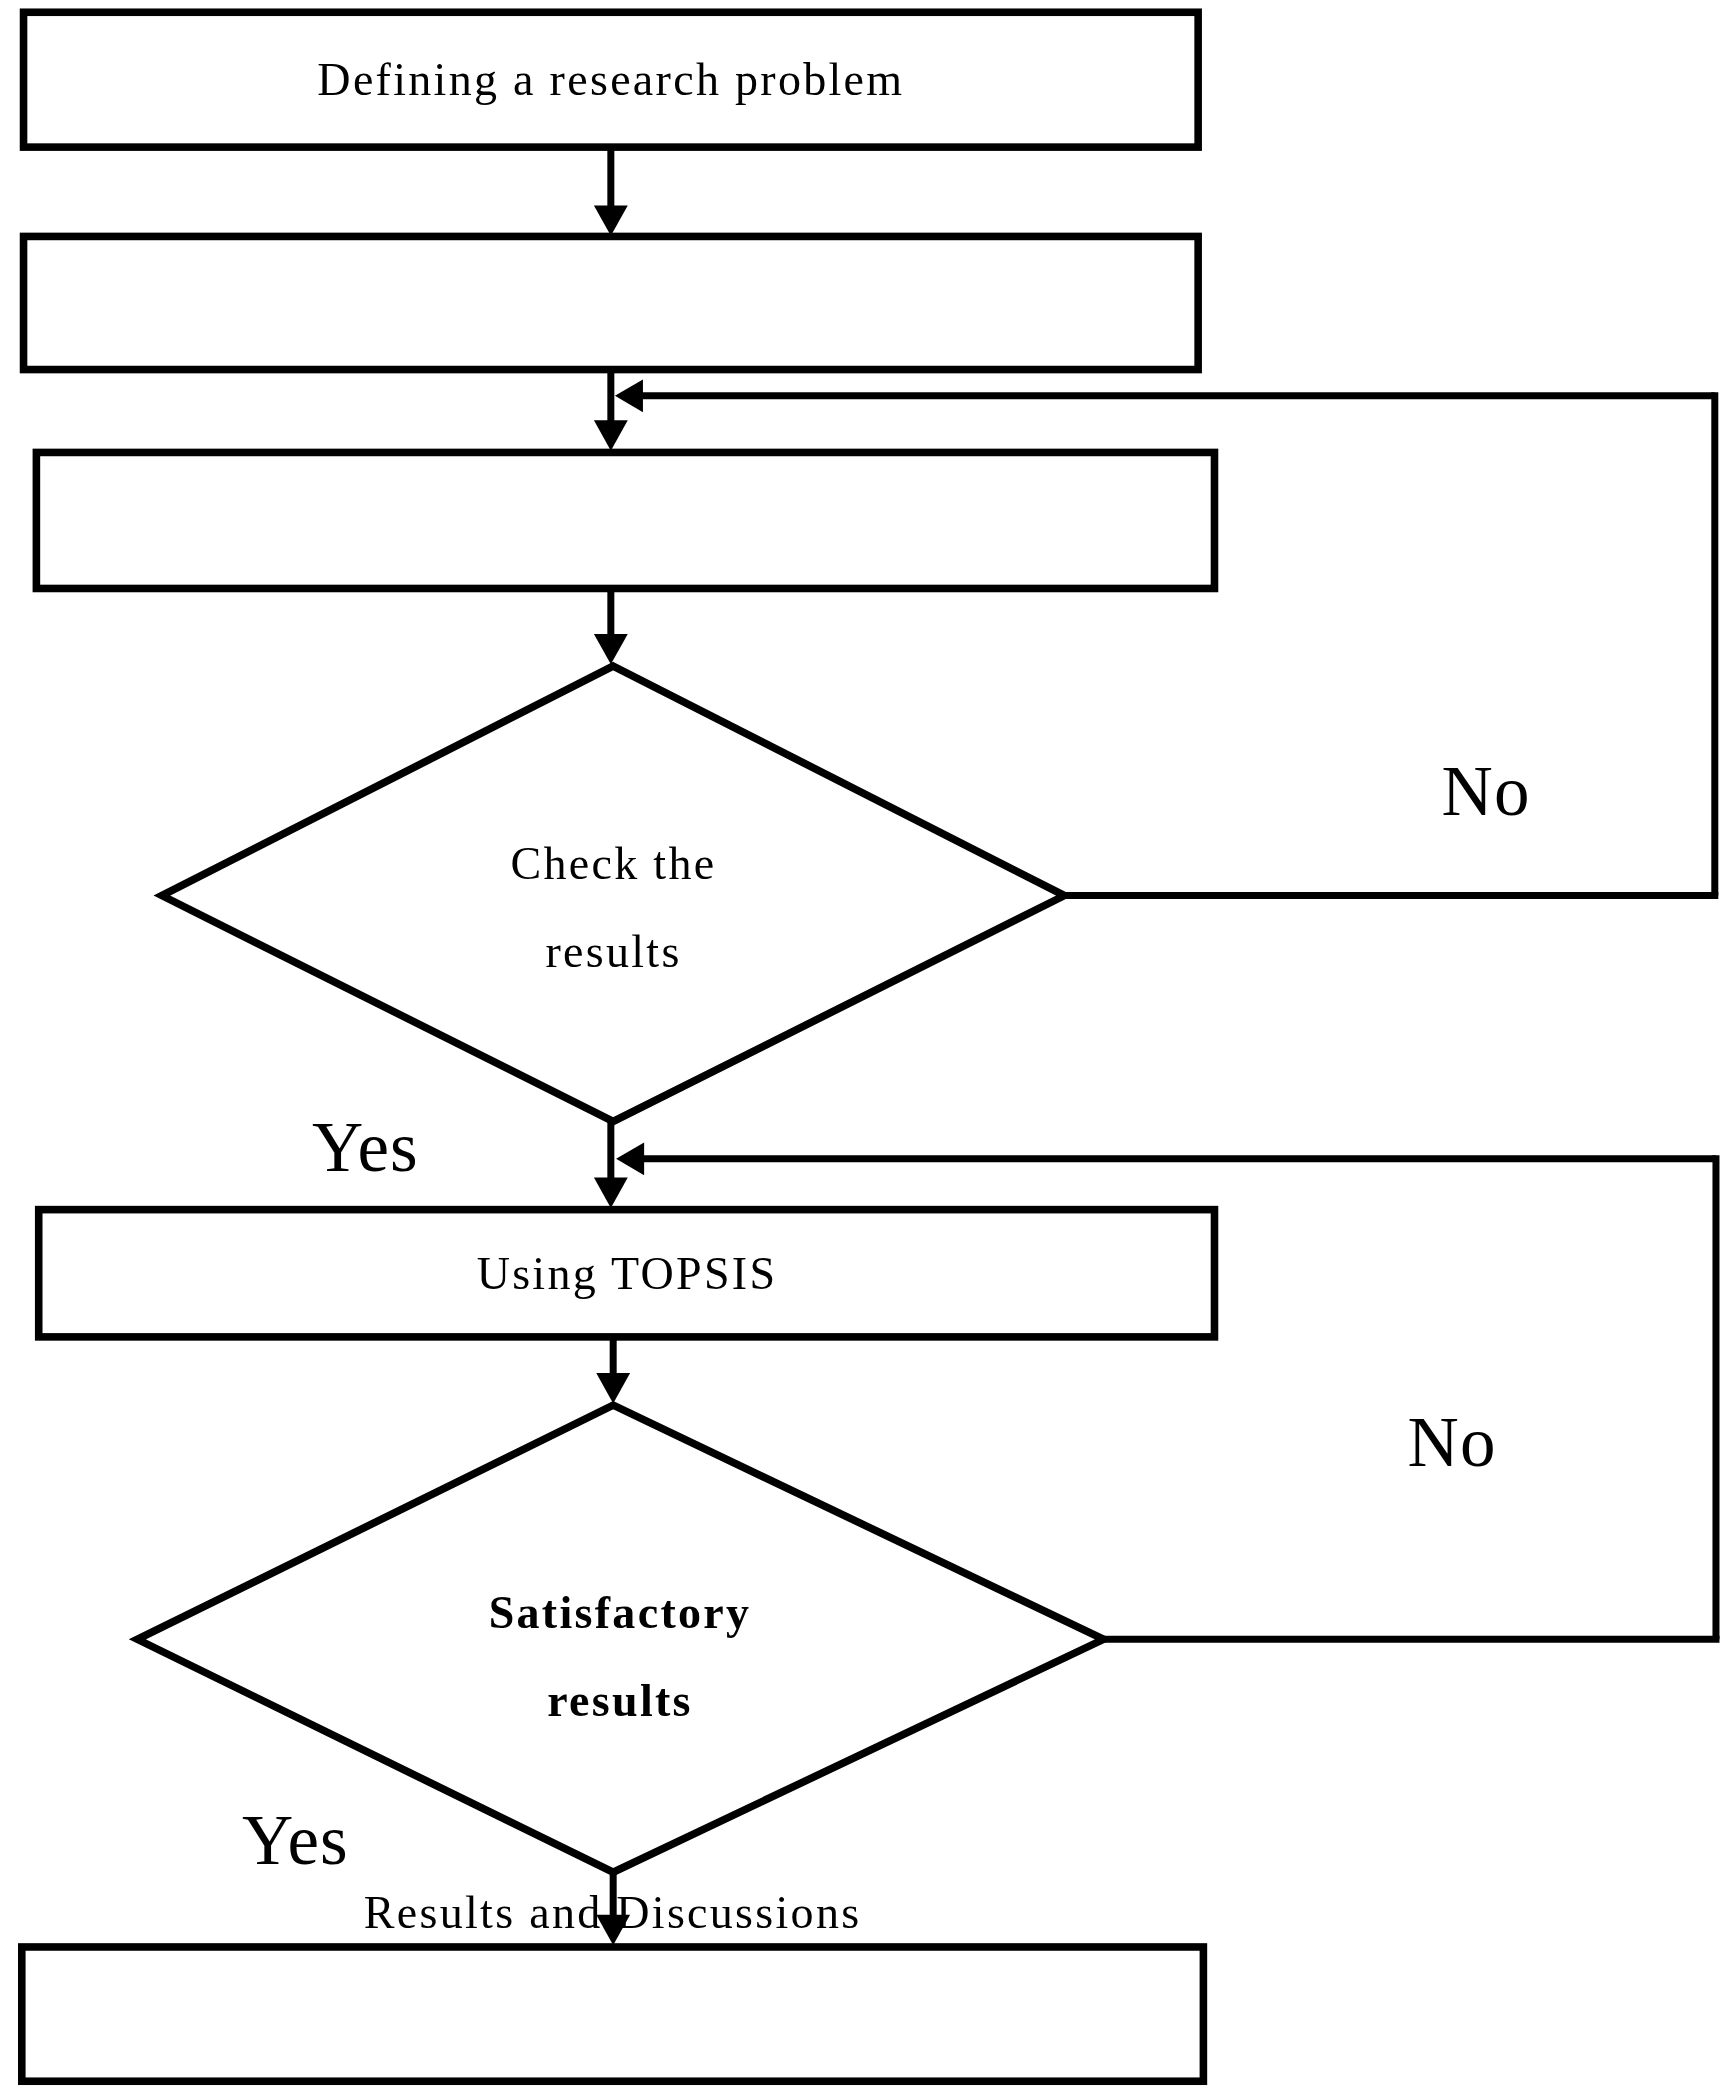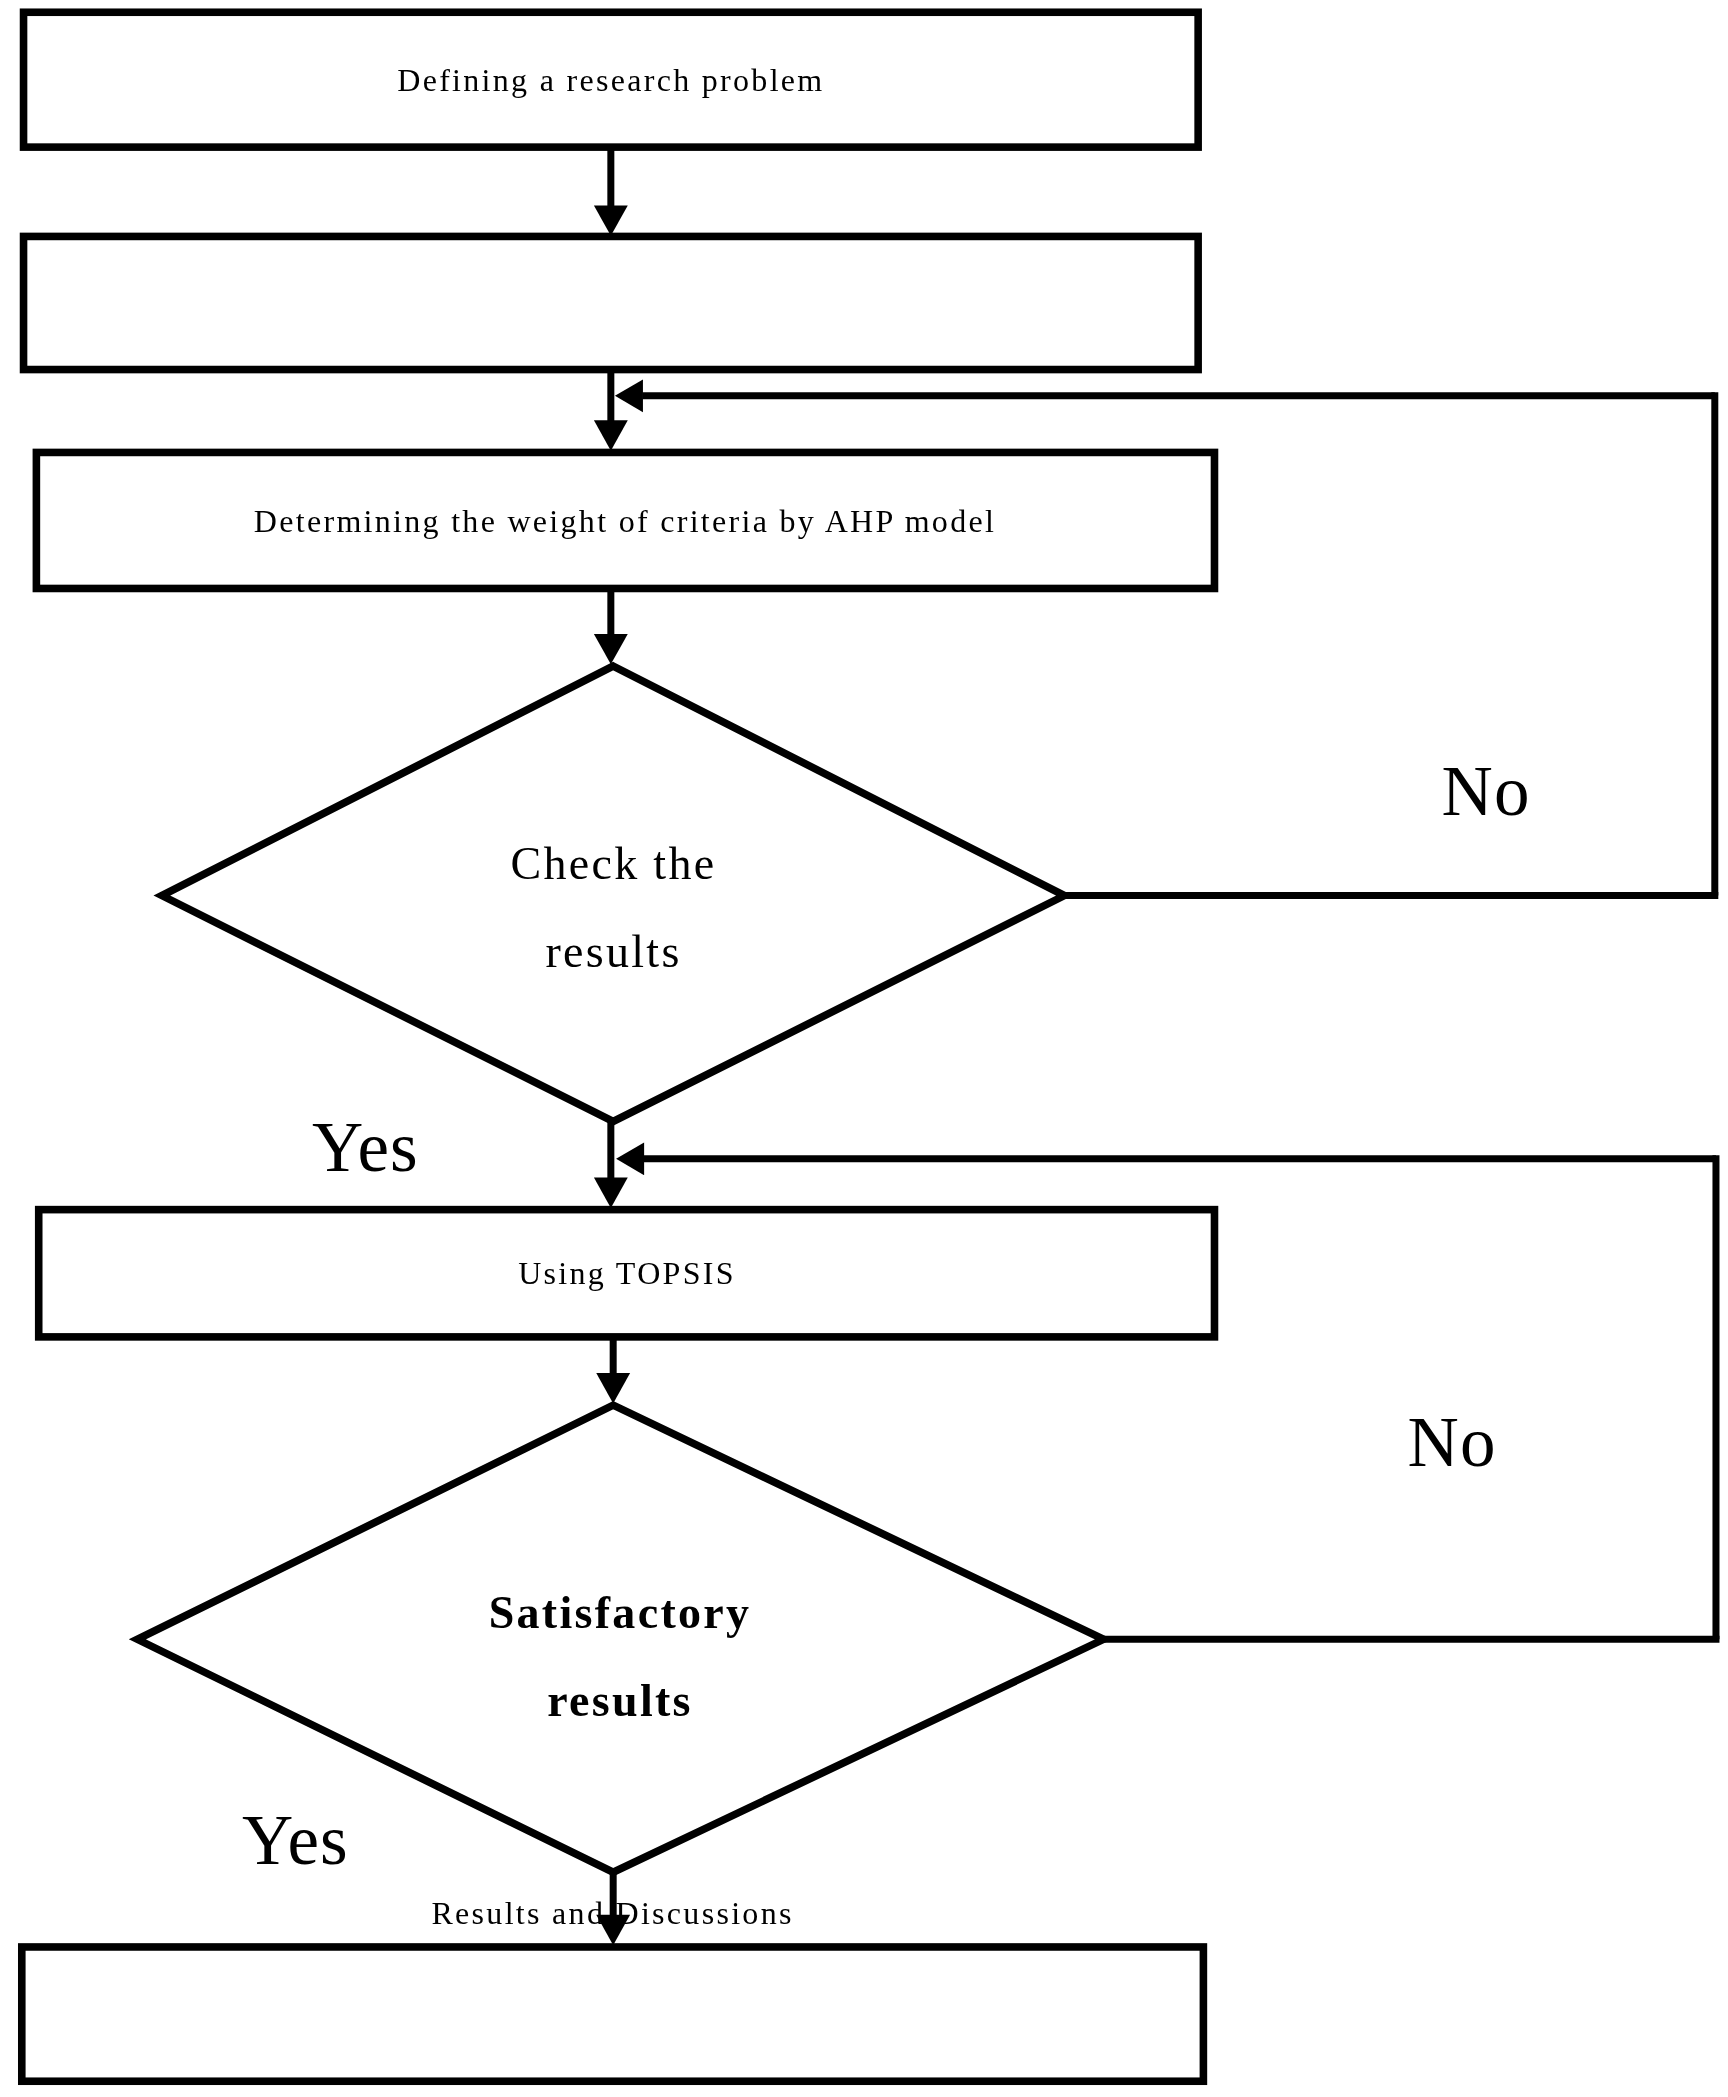--- a/index.html
+++ b/index.html
@@ -20,21 +20,21 @@
     left: 0; top: 0;
     width: 1729px;
     height: 2097px;
   }
   .node-label {
     position: absolute;
     display: flex;
     align-items: center;
     justify-content: center;
     text-align: center;
-    font-size: 32px;
+    font-size: 46px;
     letter-spacing: 2.3px;
     line-height: 1.2;
     white-space: nowrap;
   }
   .decision-label {
     position: absolute;
     display: flex;
     flex-direction: column;
     align-items: center;
     justify-content: center;
@@ -92,21 +92,20 @@
     <polygon class="arrowhead" points="1046,1138 1017,1086 1075,1086"></polygon>
     <polygon class="arrowhead" points="1046,2069 1017,2017 1075,2017"></polygon>
     <polygon class="arrowhead" points="1055,1985 1103,1957 1103,2013"></polygon>
     <polygon class="arrowhead" points="1050,2404 1021,2352 1079,2352"></polygon>
     <polygon class="arrowhead" points="1050,3332 1021,3280 1079,3280"></polygon>
   </svg>
 
   <div class="node-label" style="left:23.4px; top:12.3px; width:1175px; height:135px;">Defining a research problem</div>
 
 
-  <div class="node-label" style="left:36px; top:453px; width:1178px; height:136px;">Determining the weight of criteria by AHP model</div>
 
   <div class="node-label" style="left:39px; top:1210px; width:1176px; height:127px;">Using TOPSIS</div>
 
   <div class="node-label" style="left:21.6px; top:1846px; width:1182px; height:134px;">Results and Discussions</div>
 
   <div class="decision-label" style="left:162px; top:666px; width:903px; height:455px; padding-top:14.6px;text-align:center;">
     <span>Check the</span>
     <span>results</span>
   </div>
 

